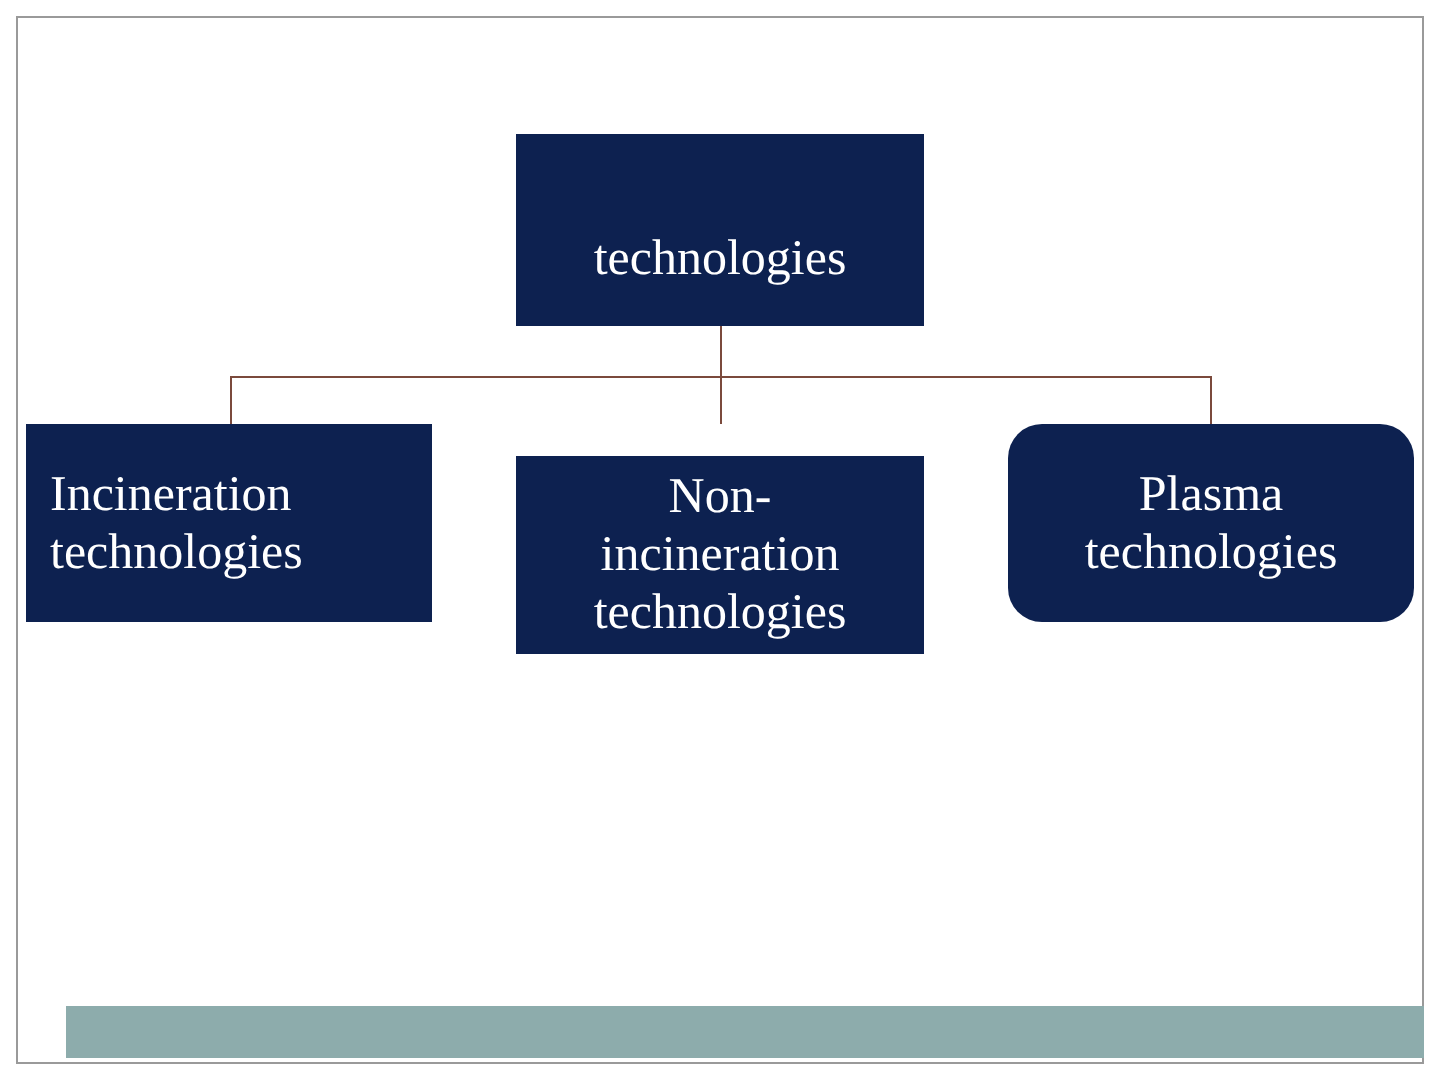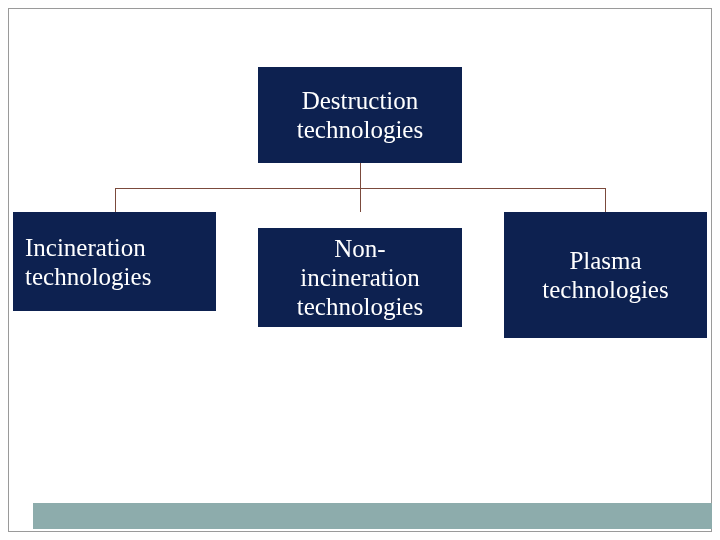--- a/index.html
+++ b/index.html
@@ -77,21 +77,22 @@
     left: 258px;
     top: 228px;
     width: 204px;
     height: 99px;
   }
 
   #node-plasma {
     left: 504px;
     top: 212px;
     width: 203px;
-    height: 126px;
+    height: 99px;
+    border-radius: 17px;
   }
 
   
   .connector {
     position: absolute;
     background: #7b4a3c;
   }
   .v-line { width: 1px; }
   .h-line { height: 1px; }
 
@@ -133,21 +134,21 @@
 </style>
 </head>
 <body>
 
 <div id="slide">
 
   <div id="slide-frame"></div>
 
   <div class="node" id="node-root">
     <span class="node-text">
-      <span>Destruction</span><br>
+      <br>
       <span>technologies</span>
     </span>
   </div>
 
   <div class="connector v-line" id="conn-root-stem"></div>
   <div class="connector h-line" id="conn-bus"></div>
   <div class="connector v-line" id="conn-left-drop"></div>
   <div class="connector v-line" id="conn-mid-drop"></div>
   <div class="connector v-line" id="conn-right-drop"></div>
 

